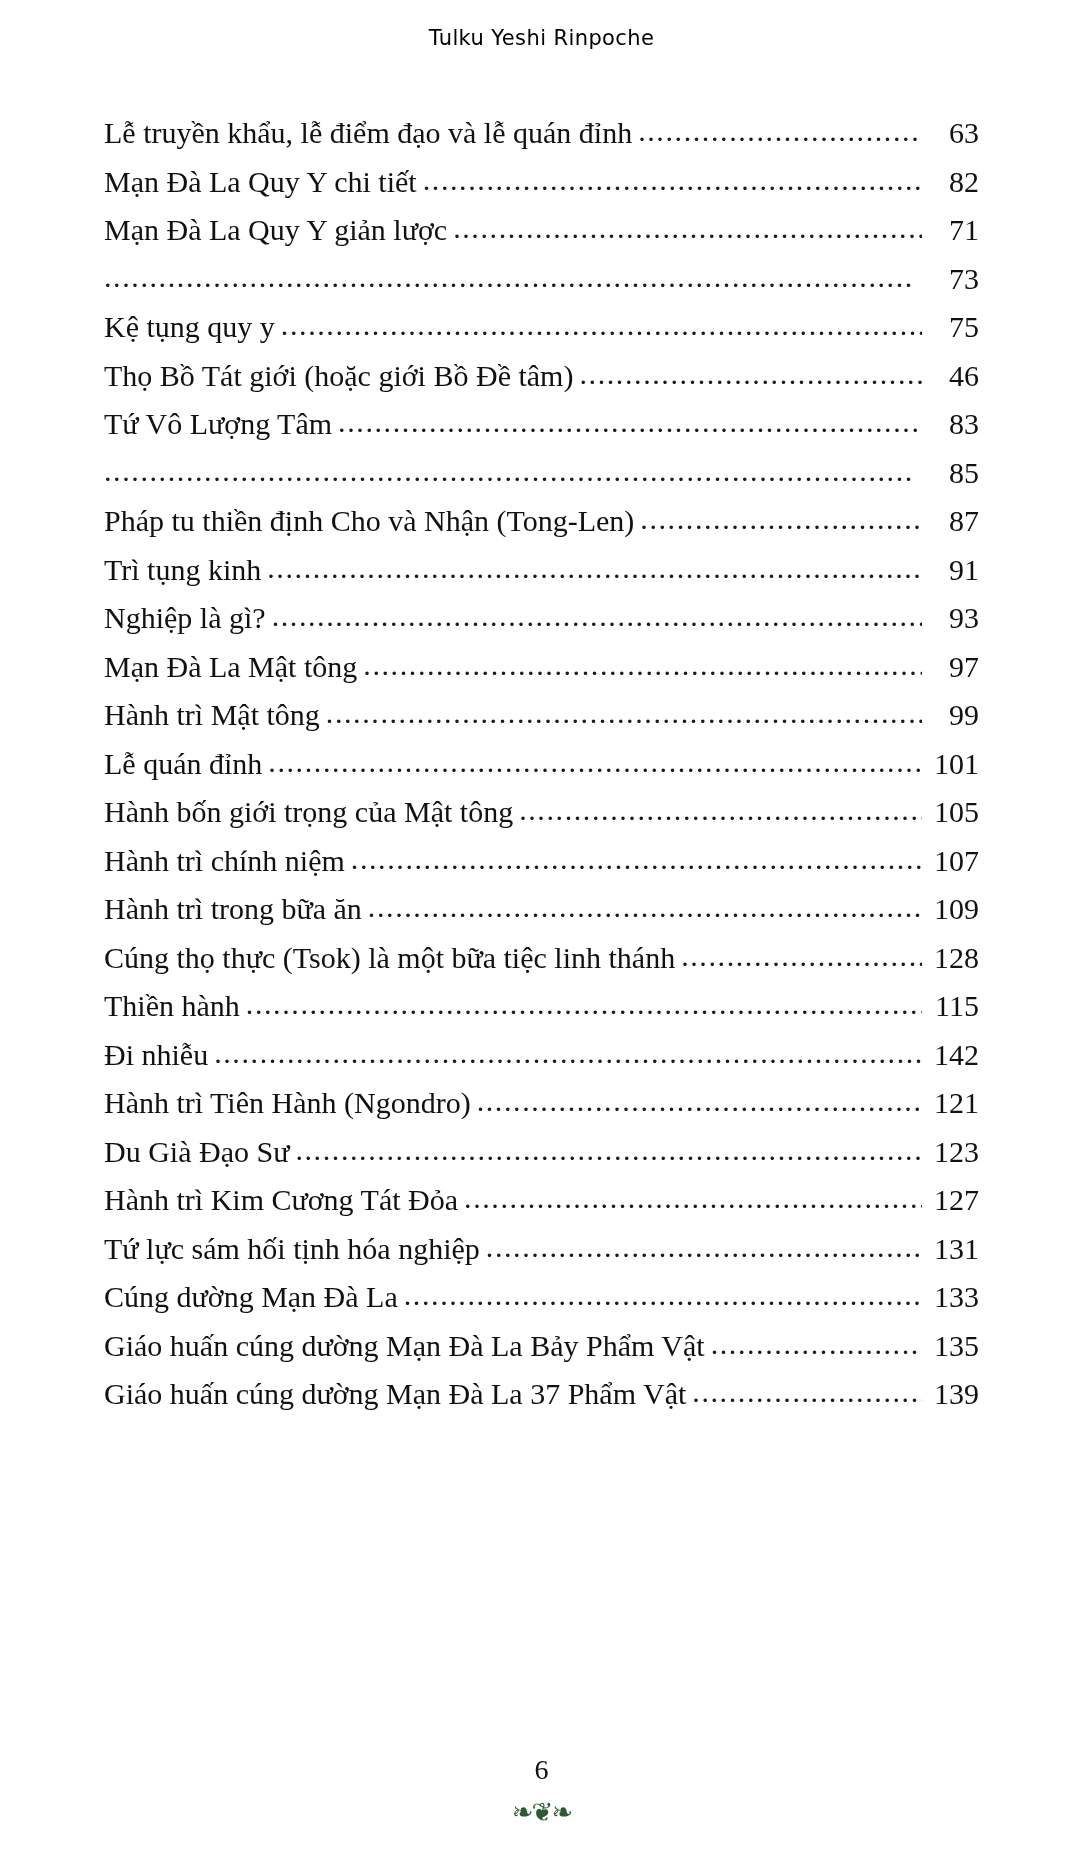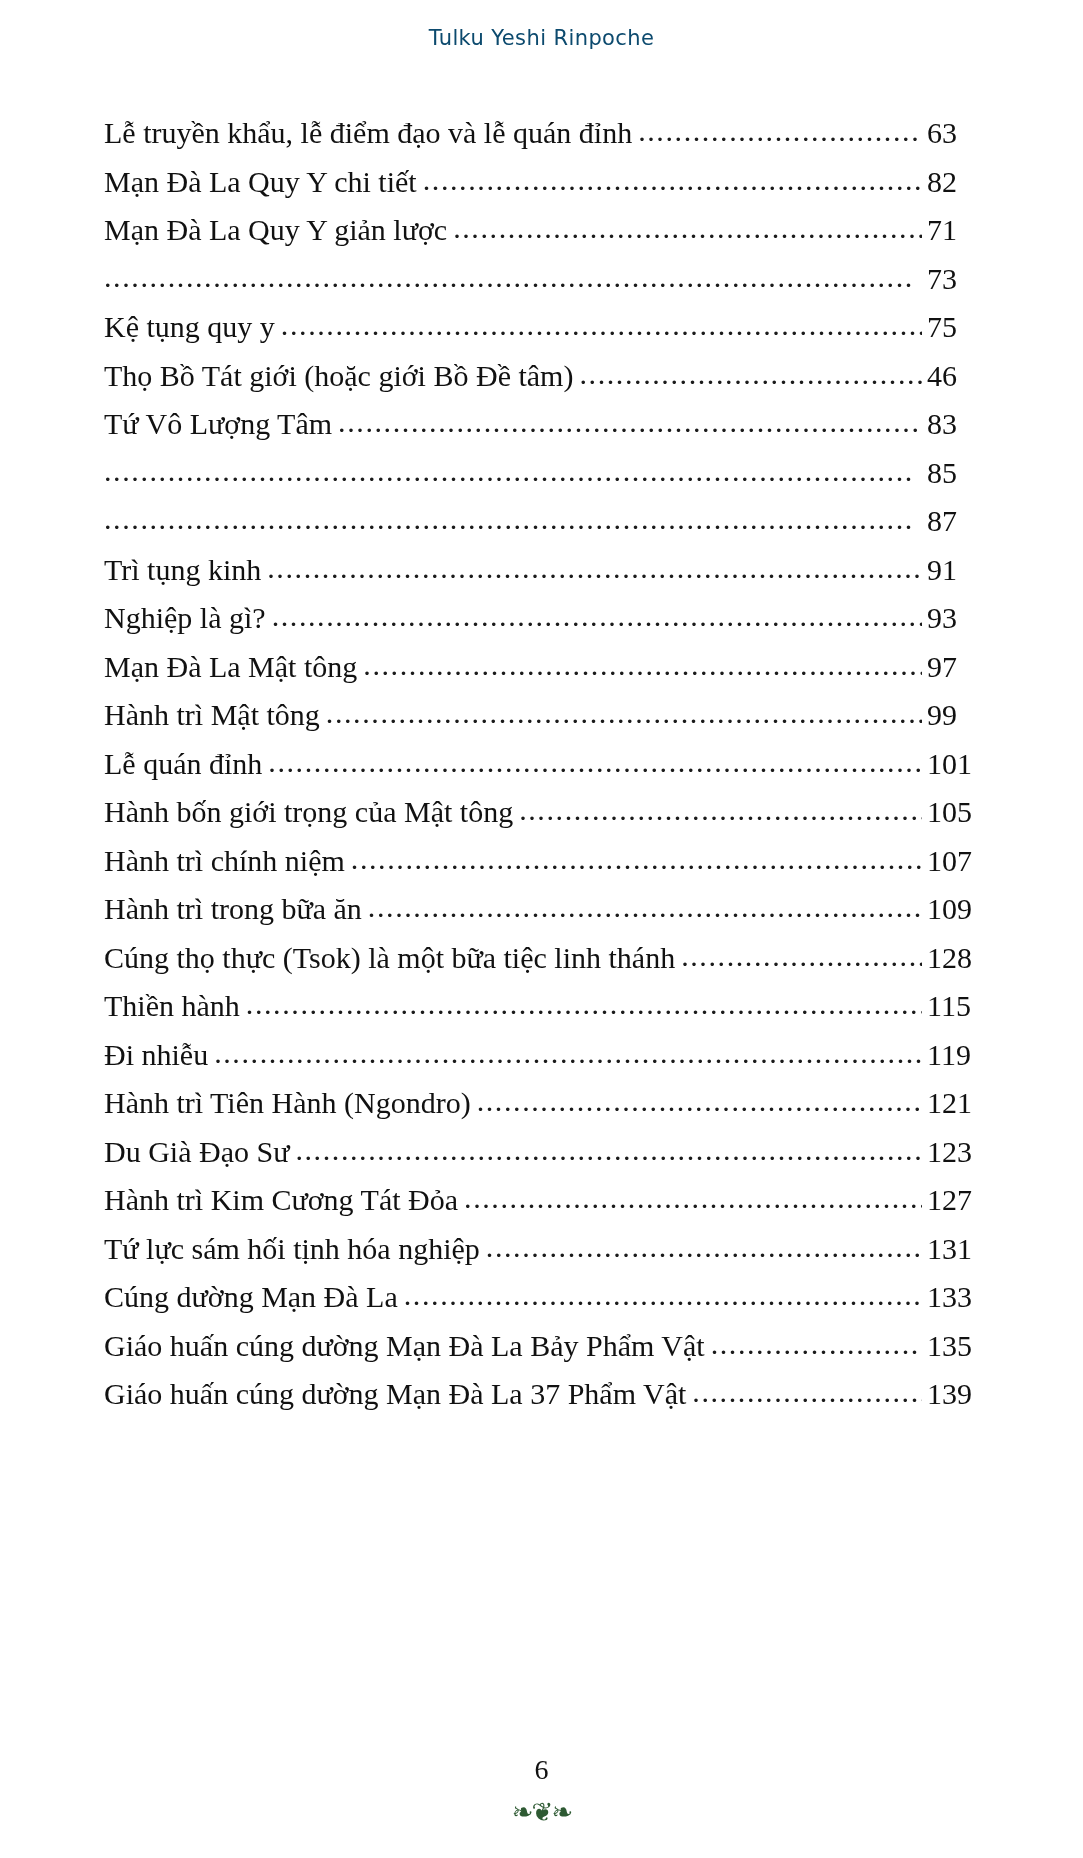--- a/index.html
+++ b/index.html
@@ -19,21 +19,21 @@
   }
   .running-head {
     position: absolute;
     top: 26px;
     left: 0;
     width: 100%;
     text-align: center;
     font-family: "DejaVu Sans", sans-serif;
     font-size: 21px;
     letter-spacing: 0.4px;
-    color: #0c4a6e;
+    color: #000000;
   }
   .toc {
     position: absolute;
     top: 118px;
     left: 104px;
     width: 875px;
   }
   .toc-entry {
     display: flex;
     align-items: baseline;
@@ -52,20 +52,21 @@
     overflow: hidden;
     white-space: nowrap;
     font-size: 30px;
     letter-spacing: 1.6px;
     color: #1a1a1a;
     transform: translateY(-2px);
   }
   .toc-page {
     flex: 0 0 auto;
     padding-left: 5px;
+    text-align: right;
     min-width: 52px;
   }
   .folio {
     position: absolute;
     bottom: 72px;
     left: 0;
     width: 100%;
     text-align: center;
     font-size: 28px;
     color: #111111;
@@ -121,20 +122,21 @@
       <div class="toc-entry">
         <span class="toc-title">Tứ Vô Lượng Tâm</span>
         <span class="toc-dots">.........................................................................................</span>
         <span class="toc-page">83</span>
       </div>
       <div class="toc-entry">
         <span class="toc-dots">.........................................................................................</span>
         <span class="toc-page">85</span>
       </div>
       <div class="toc-entry">
+        <span class="toc-title">Pháp tu thiền định Cho và Nhận (Tong-Len)</span>
         <span class="toc-dots">.........................................................................................</span>
         <span class="toc-page">87</span>
       </div>
       <div class="toc-entry">
         <span class="toc-title">Trì tụng kinh</span>
         <span class="toc-dots">.........................................................................................</span>
         <span class="toc-page">91</span>
       </div>
       <div class="toc-entry">
         <span class="toc-title">Nghiệp là gì?</span>
@@ -177,21 +179,21 @@
         <span class="toc-page">128</span>
       </div>
       <div class="toc-entry">
         <span class="toc-title">Thiền hành</span>
         <span class="toc-dots">.........................................................................................</span>
         <span class="toc-page">115</span>
       </div>
       <div class="toc-entry">
         <span class="toc-title">Đi nhiễu</span>
         <span class="toc-dots">.........................................................................................</span>
-        <span class="toc-page">119</span>
+        <span class="toc-page">142</span>
       </div>
       <div class="toc-entry">
         <span class="toc-title">Hành trì Tiên Hành (Ngondro)</span>
         <span class="toc-dots">.........................................................................................</span>
         <span class="toc-page">121</span>
       </div>
       <div class="toc-entry">
         <span class="toc-title">Du Già Đạo Sư</span>
         <span class="toc-dots">.........................................................................................</span>
         <span class="toc-page">123</span>

